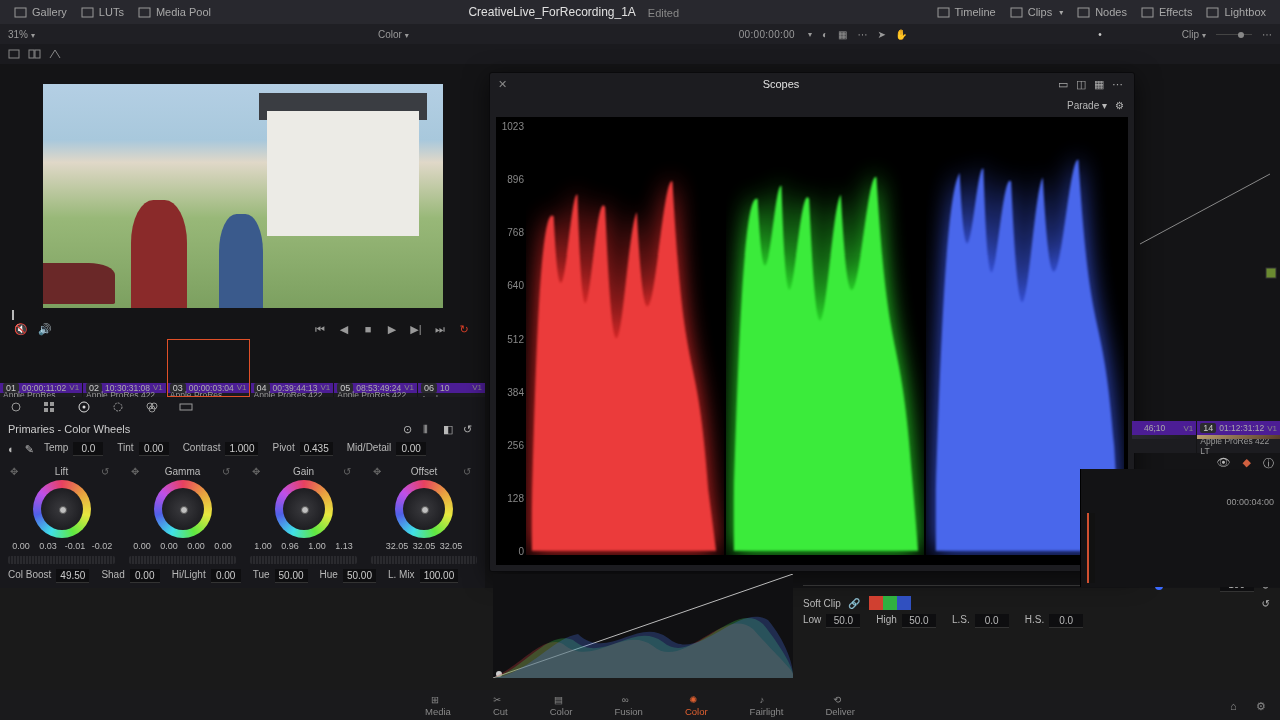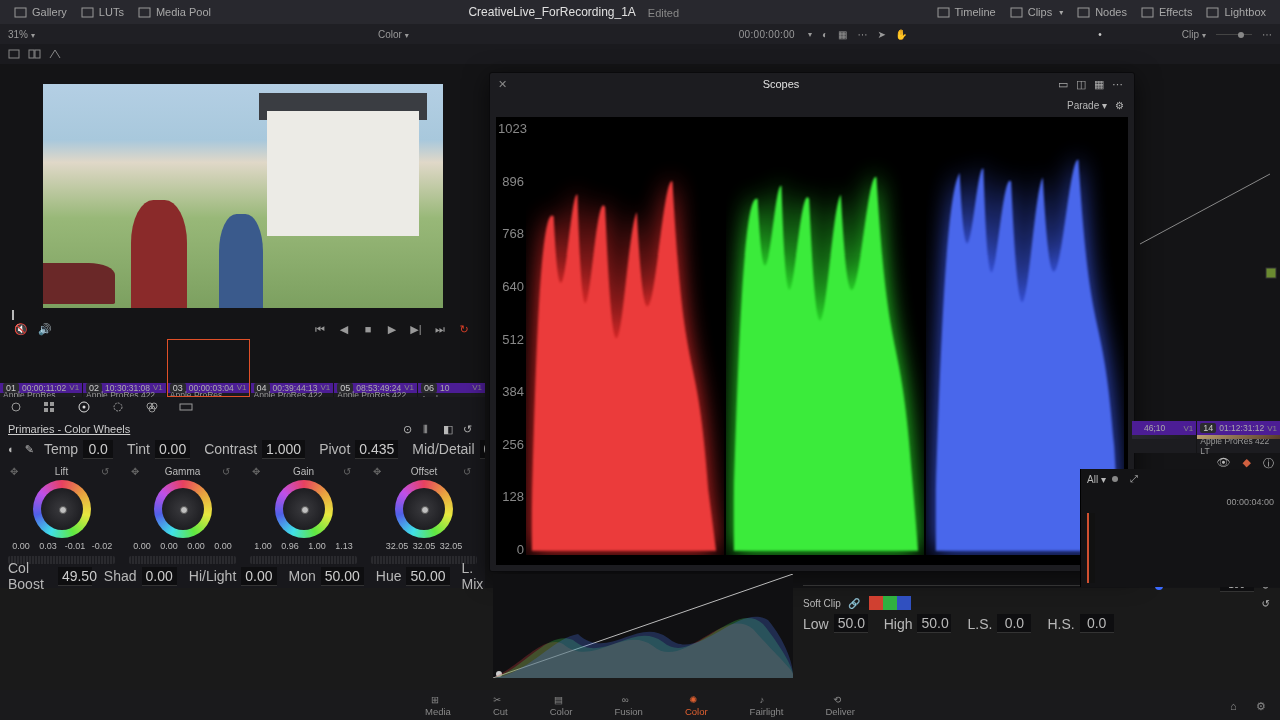--- a/index.html
+++ b/index.html
@@ -60,25 +60,25 @@
 .dot.o { background: #d8a030; }
 .fx-badge { margin-left: auto; }
 
 
 .midtools { height: 24px; display: flex; align-items: center; padding: 0 8px; gap: 18px; background: #18181c; }
 .midtools .ic { width: 16px; height: 14px; display: inline-block; color: #999; }
 
 
 .wheels-panel { flex: 1; background: #18181c; padding: 4px 8px; }
 .wp-head { display: flex; align-items: center; height: 18px; }
-.wp-title { color: #ccc; text-decoration: underline; }
+.wp-title { color: #ccc; }
 .wp-head .fill { flex: 1; }
 .wp-head .ic { width: 14px; height: 12px; margin-left: 6px; }
 .wp-toprow { display: flex; align-items: center; height: 22px; gap: 10px; padding: 2px 0; }
-.param { display: flex; align-items: center; gap: 5px; font-size: 14px; }
+.param { display: flex; align-items: flex-start; gap: 5px; font-size: 10px; }
 .param .val { background: #0e0e10; border-bottom: 1px solid #333; padding: 1px 4px; min-width: 30px; text-align: center; color: #ccc; }
 .wheels-row { display: flex; gap: 14px; padding-top: 6px; }
 .wheel-grp { width: 110px; display: flex; flex-direction: column; align-items: center; gap: 3px; }
 .wheel-label-row { display: flex; width: 100%; align-items: center; justify-content: center; position: relative; font-size: 10px; color: #bbb; }
 .wheel-label-row .lreset, .wheel-label-row .rreset { position: absolute; width: 12px; height: 12px; color: #666; }
 .wheel-label-row .lreset { left: 2px; } .wheel-label-row .rreset { right: 2px; }
 .wheel { width: 58px; height: 58px; border-radius: 50%; background: conic-gradient(from 0deg, #e84060,#e8a040,#e8e840,#60e840,#40e0e8,#5060e8,#c050e8,#e84060); position: relative; }
 .wheel::before { content: ""; position: absolute; inset: 8px; border-radius: 50%; background: radial-gradient(circle, #3a3a3e 0%, #1e1e22 70%); }
 .wheel::after { content: ""; position: absolute; top: 50%; left: 50%; width: 6px; height: 6px; margin: -3px; border-radius: 50%; background: #c0c0c0; border: 1px solid #555; }
 .wheel-vals { display: flex; gap: 1px; font-size: 9px; }
@@ -88,21 +88,21 @@
 
 
 .right-col { flex: 1; position: relative; background: #141416; }
 .scopes-win { position: absolute; left: 4px; top: 8px; width: 646px; height: 500px; background: #1c1c20; border: 1px solid #0a0a0c; border-radius: 3px; display: flex; flex-direction: column; box-shadow: 0 6px 24px rgba(0,0,0,0.6); }
 .sw-head { height: 22px; display: flex; align-items: center; padding: 0 8px; color: #aaa; }
 .sw-head .x { width: 10px; color: #888; }
 .sw-head .title { flex: 1; text-align: center; font-size: 11px; }
 .sw-head .ic { width: 14px; height: 12px; margin-left: 4px; }
 .sw-sub { height: 20px; display: flex; align-items: center; justify-content: flex-end; padding: 0 10px; gap: 8px; font-size: 10px; }
 .sw-body { flex: 1; position: relative; background: #000; margin: 2px 6px 6px 6px; }
-.y-axis { position: absolute; left: 2px; top: 0; bottom: 0; width: 26px; display: flex; flex-direction: column; justify-content: space-between; font-size: 13px; color: #888; padding: 4px 0 8px; text-align: right; }
+.y-axis { position: absolute; left: 2px; top: 0; bottom: 0; width: 26px; display: flex; flex-direction: column; justify-content: space-between; font-size: 10px; color: #888; padding: 4px 0 8px; text-align: right; }
 .parade { position: absolute; left: 30px; right: 4px; top: 4px; bottom: 10px; display: flex; gap: 2px; }
 .chan { flex: 1; position: relative; overflow: hidden; }
 .chan svg { position: absolute; inset: 0; width: 100%; height: 100%; }
 .glow-r { filter: blur(0.5px) drop-shadow(0 0 6px #ff3030); fill: #ff4040; opacity: 0.92; }
 .glow-g { filter: blur(0.5px) drop-shadow(0 0 6px #30ff30); fill: #40ff40; opacity: 0.92; }
 .glow-b { filter: blur(0.5px) drop-shadow(0 0 6px #4060ff); fill: #5070ff; opacity: 0.92; }
 
 
 .under { position: absolute; left: 0; right: 0; top: 510px; height: 104px; display: flex; }
 .curves { width: 300px; height: 104px; background: #101012; margin-left: 8px; position: relative; }
@@ -501,21 +501,21 @@
           </span>
           <span class="param">
             <span>Shad</span>
             <span class="val">0.00</span>
           </span>
           <span class="param">
             <span>Hi/Light</span>
             <span class="val">0.00</span>
           </span>
           <span class="param">
-            <span>Mon</span>
+            <span>Tue</span>
             <span class="val">50.00</span>
           </span>
           <span class="param">
             <span>Hue</span>
             <span class="val">50.00</span>
           </span>
           <span class="param">
             <span>L. Mix</span>
             <span class="val">100.00</span>
           </span>
@@ -614,26 +614,20 @@
             </span>
             <span class="param">
               <span>H.S.</span>
               <span class="scv">0.0</span>
             </span>
           </div>
       </div>
     </div>
 
     <div class="fader-strip" style="top:405px;height:118px">
-      <div class="fader-head">
-        <span><span>All</span> ▾</span>
-        <span style="width:6px;height:6px;border-radius:50%;background:#888"></span>
-        <span class="fill"></span>
-        <span>⤢</span>
-      </div>
       <span class="kf">00:00:04:00</span>
       <div style="position:absolute;left:6px;top:44px;bottom:4px;width:8px;background:#111"></div>
       <div style="position:absolute;left:6px;top:44px;width:2px;bottom:4px;background:#d05030"></div>
     </div>
 
     <div class="thumbs-right" id="thumbs-right">
         <div class="clip ">
        <div class="clip-head">
             <span class="clip-num"></span>
             <span class="clip-tc">46;10</span>

